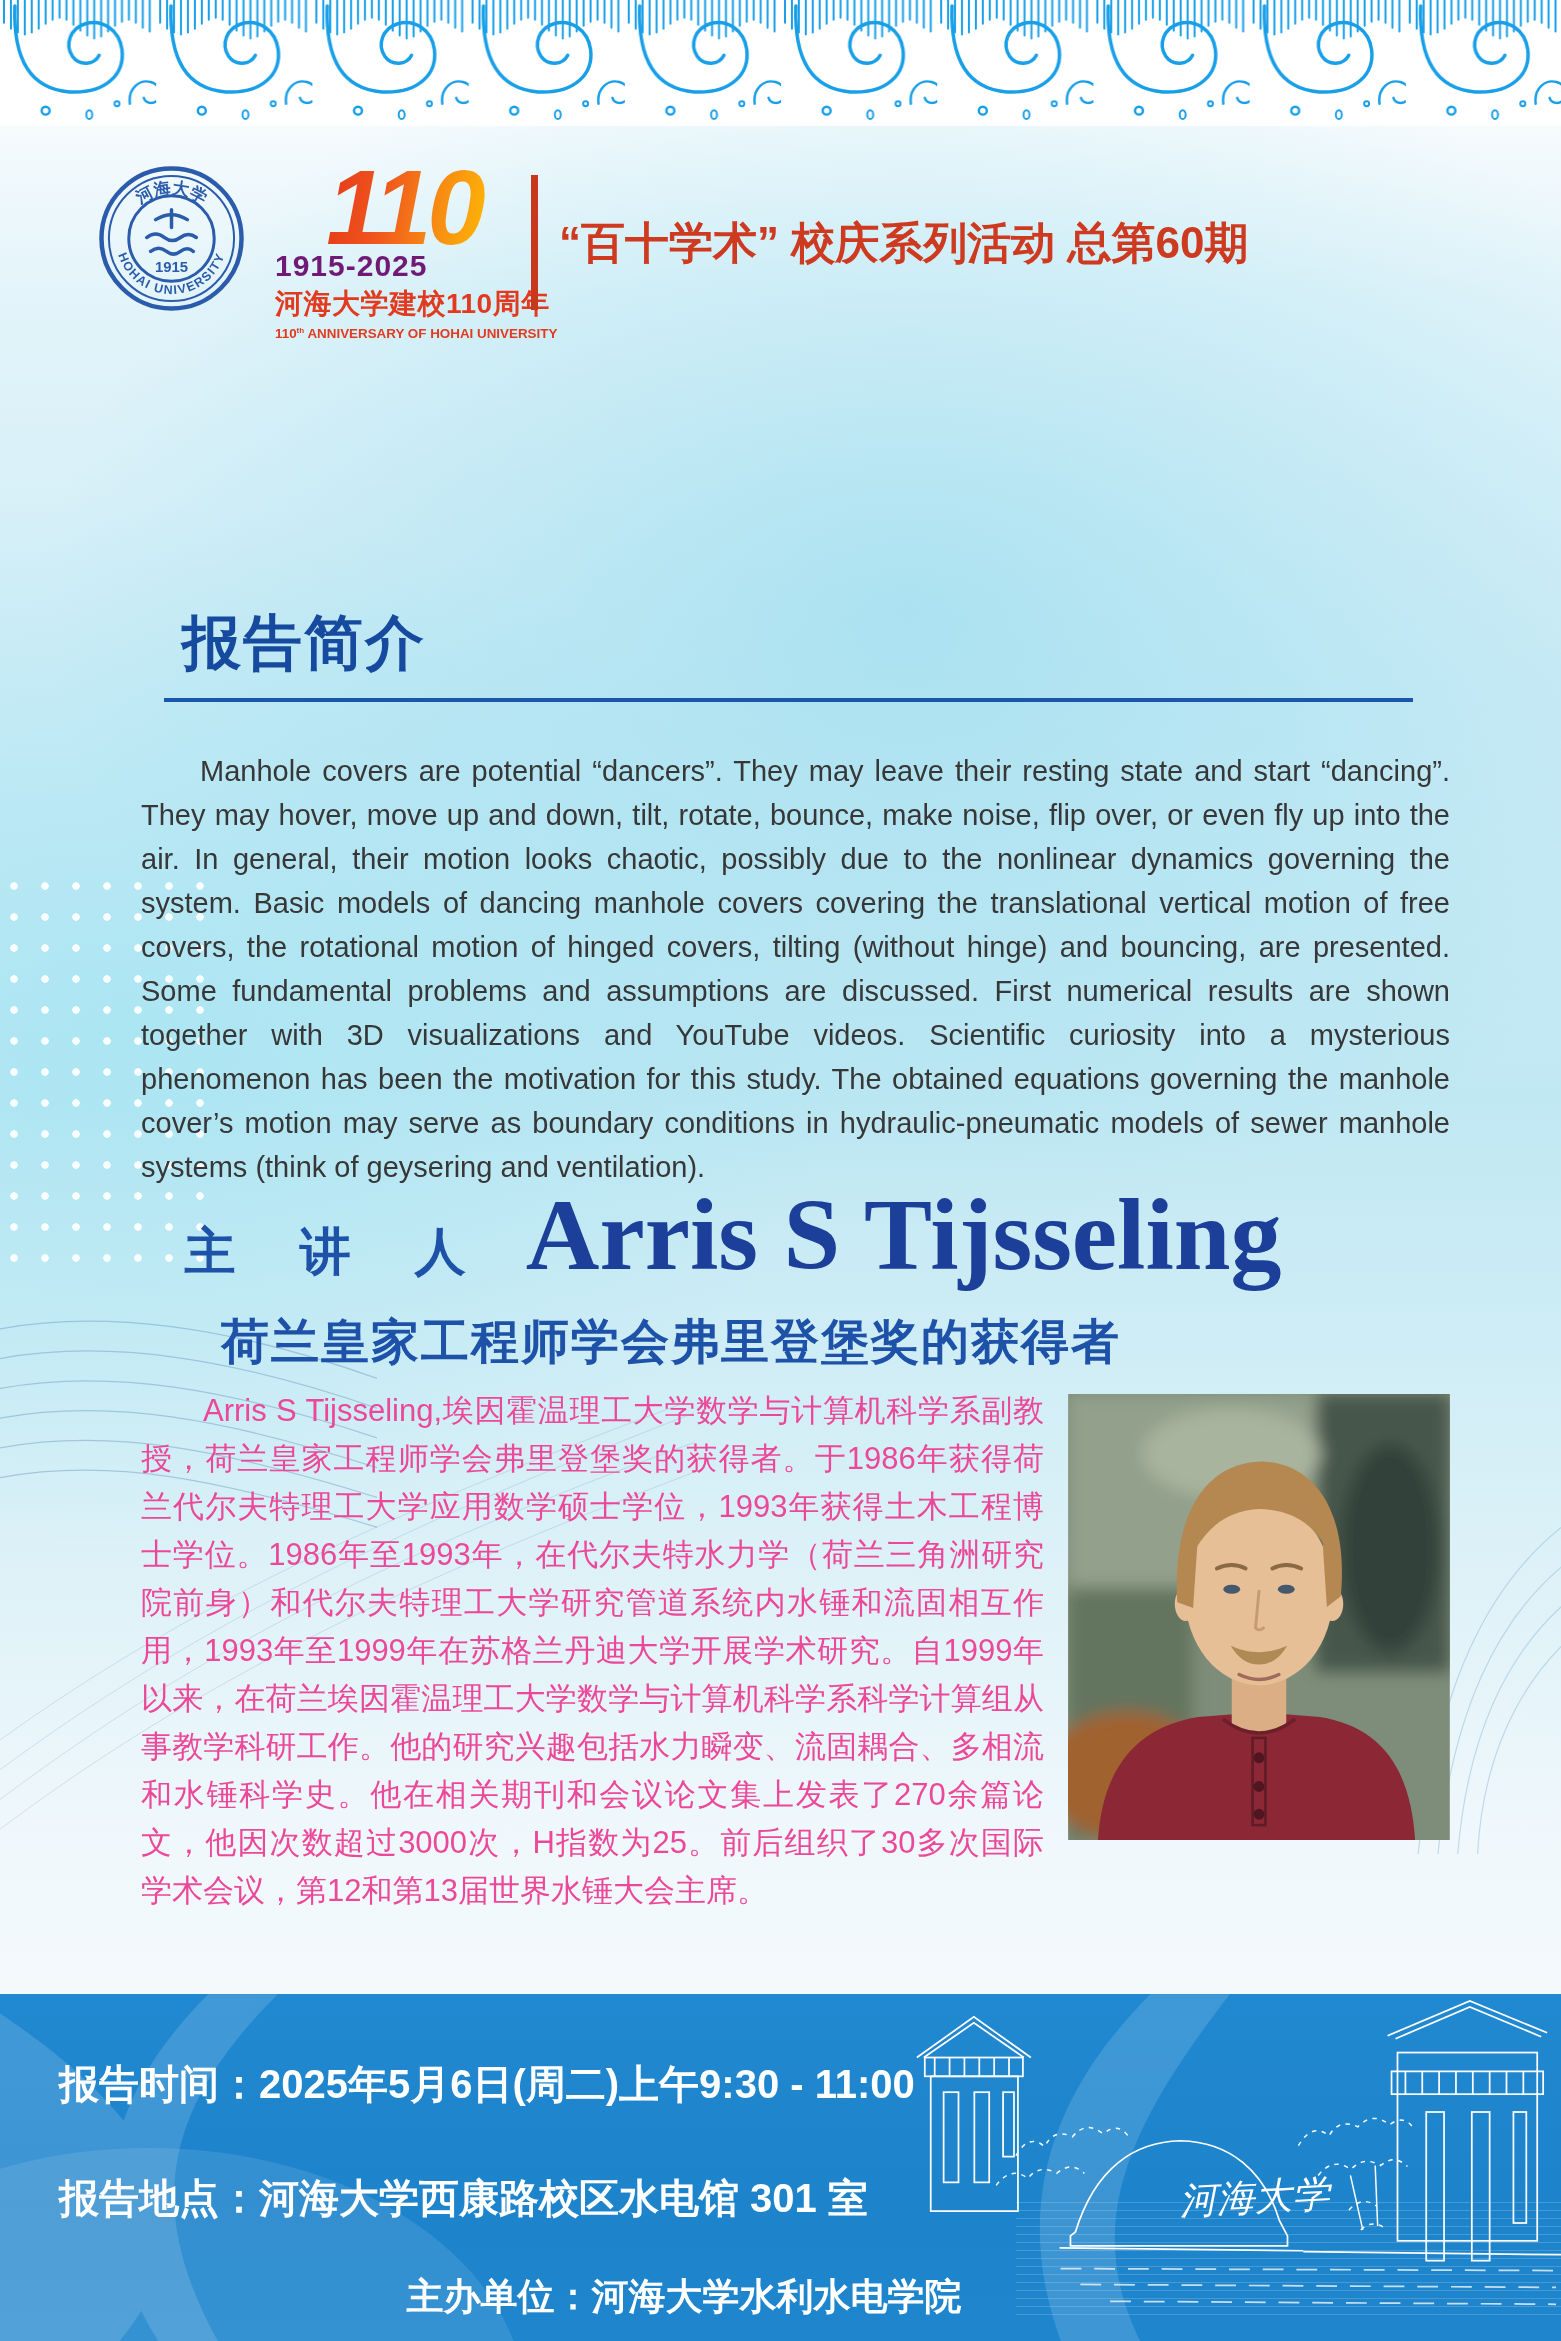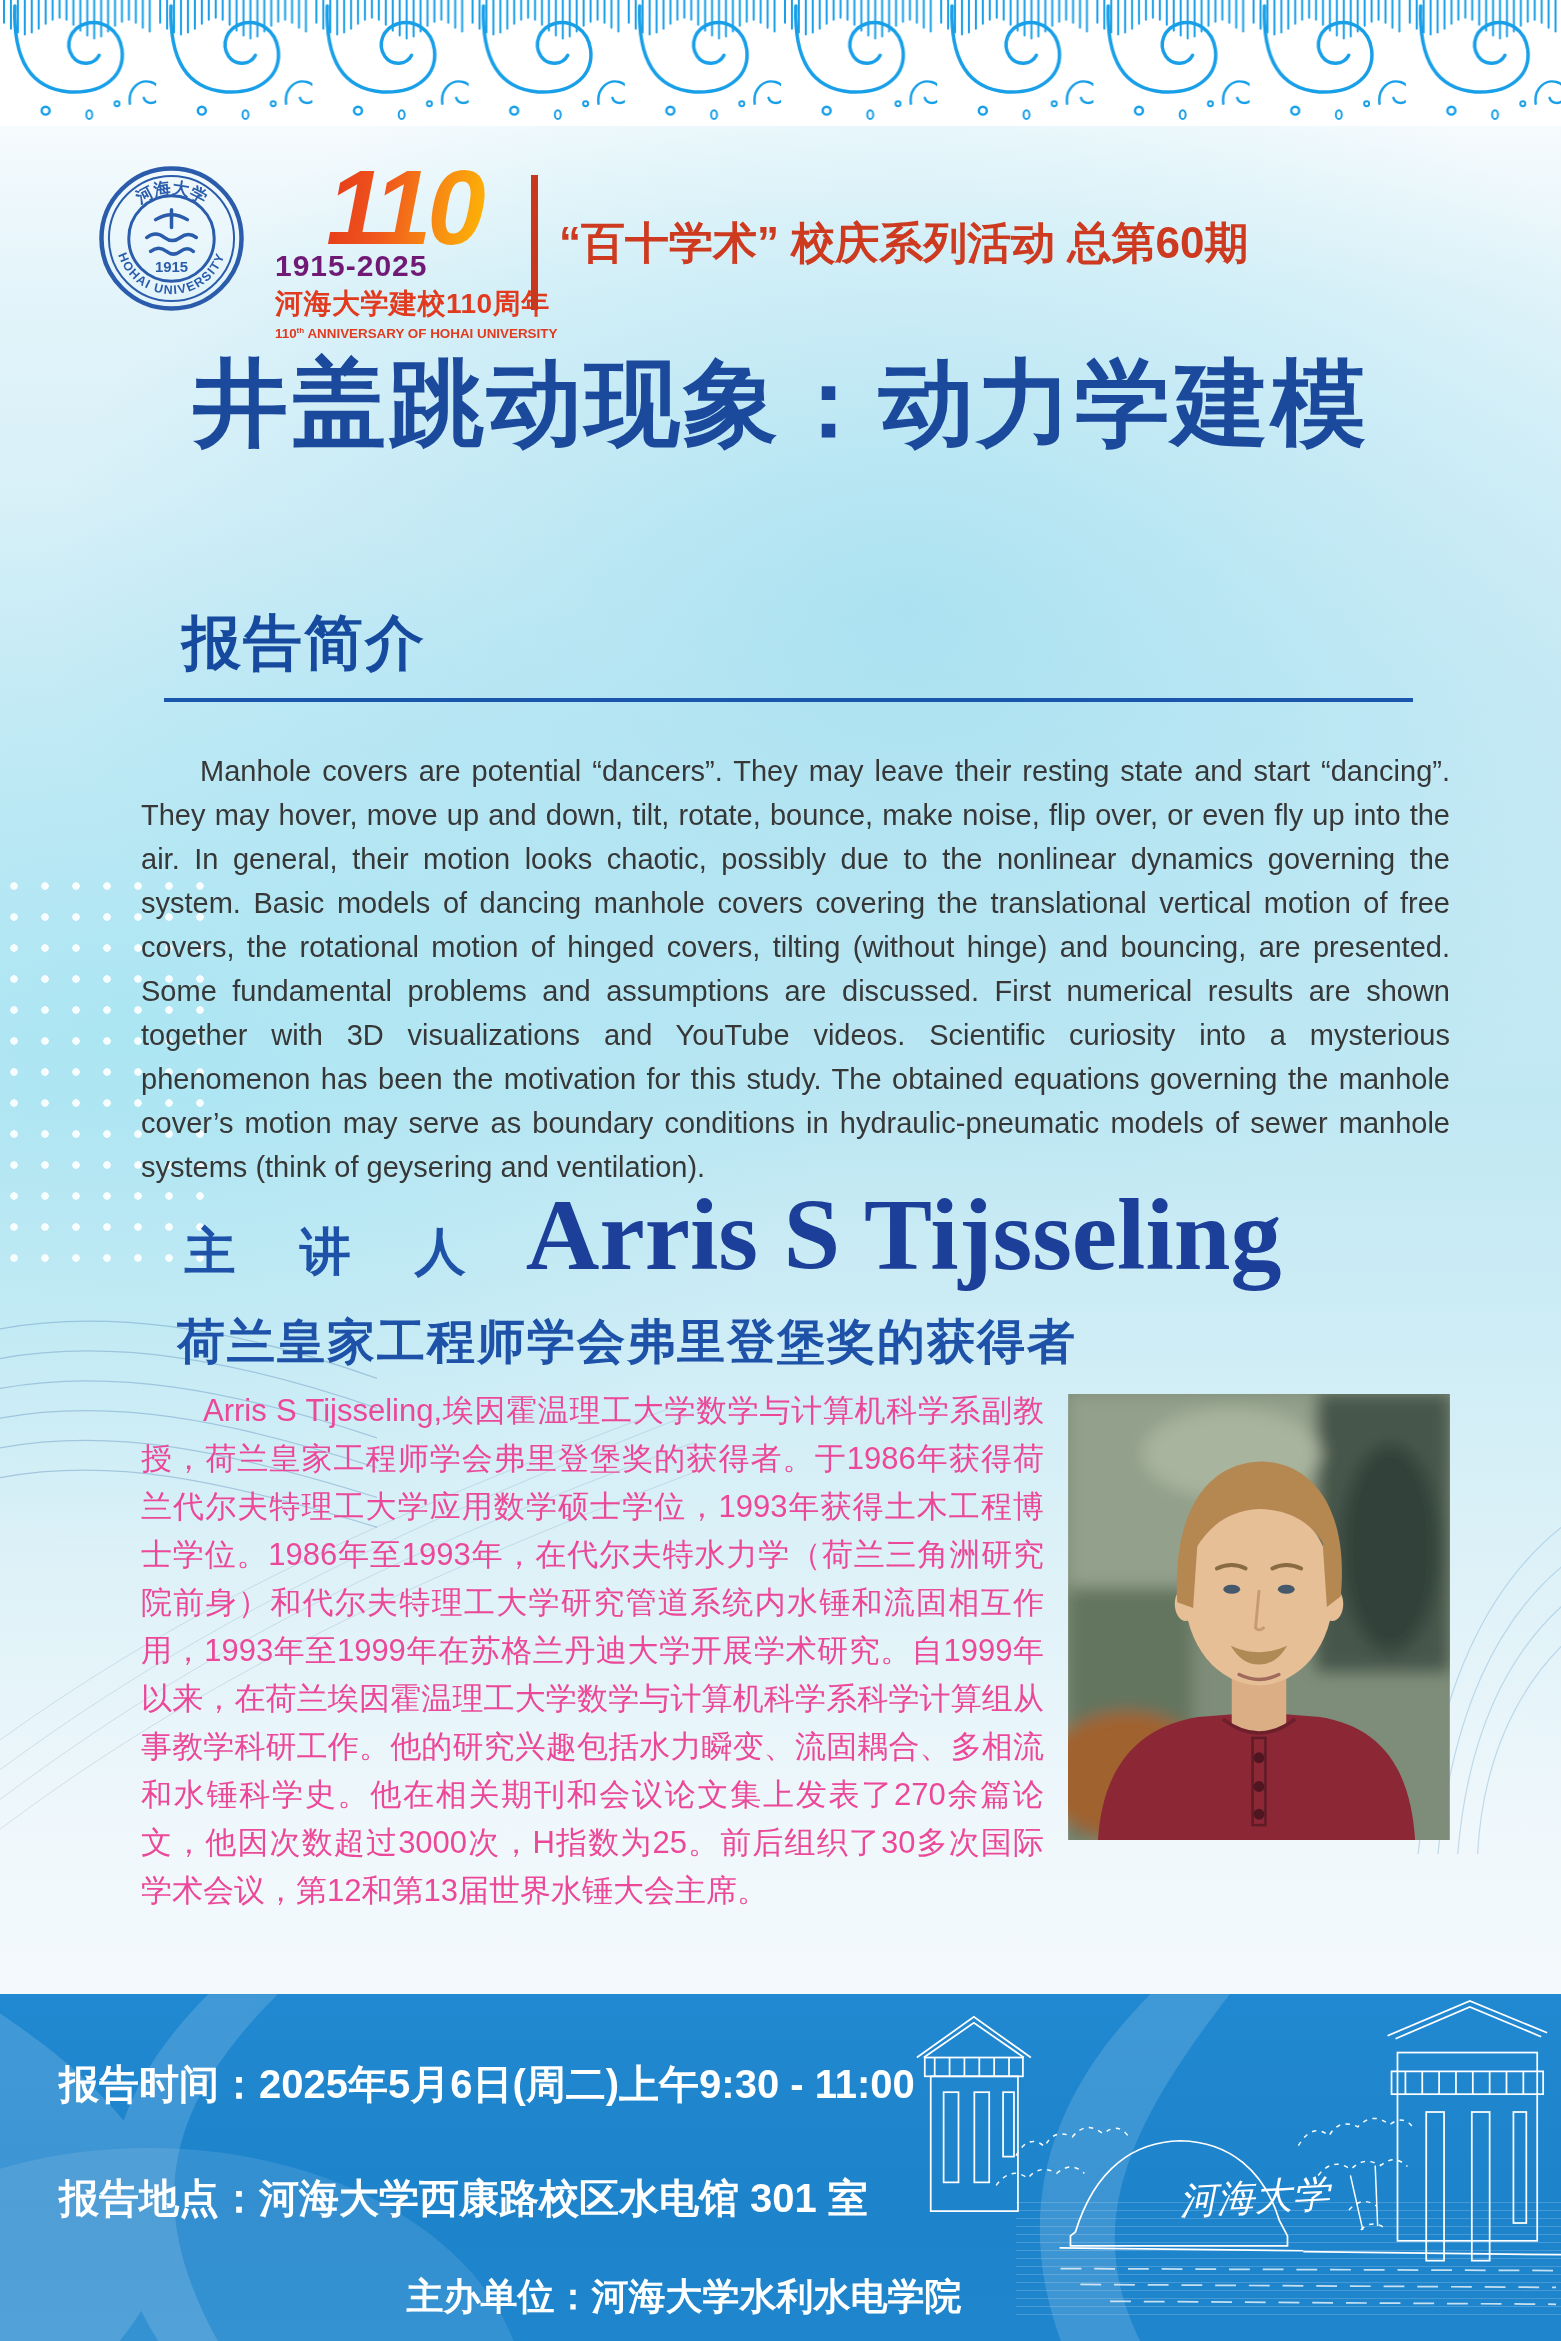--- a/index.html
+++ b/index.html
@@ -44,21 +44,21 @@
   .section-heading{position:absolute;left:182px;top:604px;font-size:59px;font-weight:900;color:#164a9e;z-index:3;letter-spacing:2px;}
   .rule{position:absolute;left:164px;top:698px;width:1249px;height:3.5px;background:#1a57ac;z-index:3;}
   .abstract{position:absolute;left:141px;top:720px;width:1309px;z-index:3;
     font-size:29px;line-height:44px;color:#373737;text-align:justify;text-indent:59px;}
 
   
   .speaker-row{position:absolute;left:0;top:1176px;width:1466px;z-index:3;display:flex;justify-content:center;align-items:baseline;gap:35px;}
   .speaker-label{font-size:51px;font-weight:700;color:#1d52a8;letter-spacing:25px;white-space:nowrap;}
   .speaker-name{font-family:"Liberation Serif",serif;font-size:102px;font-weight:700;color:#1c3f99;white-space:nowrap;}
   .honor{position:absolute;left:0;top:1310px;width:1254px;text-align:center;z-index:3;
-    font-size:48px;font-weight:900;color:#1d52a8;letter-spacing:2px;}
+    font-size:48px;font-weight:900;color:#1d52a8;letter-spacing:2px;padding-left:44px;}
 
   
   .bio-section{position:absolute;left:141px;top:1387px;width:1309px;z-index:3;}
   .photo{float:right;width:382px;height:446px;margin-left:24px;margin-bottom:4px;margin-top:7px;}
   .bio-text{margin:0;font-size:31px;line-height:48px;color:#ec4899;text-align:justify;text-indent:62px;}
 
   
   .band{position:absolute;left:0;top:1994px;width:1562px;height:348px;z-index:2;
     background:linear-gradient(180deg,#2189d1 0%,#1d83cb 60%,#1f86cd 100%);overflow:hidden;}
   .band-deco{position:absolute;left:0;top:0;}
@@ -152,21 +152,20 @@
     <div class="num110">110</div>
     <div class="years">1915-2025</div>
     <div class="line-zh">河海大学建校110周年</div>
     <div class="line-en"><span>110</span><sup>th</sup><span> ANNIVERSARY OF HOHAI UNIVERSITY</span></div>
   </div>
 
   <div class="red-bar"></div>
   <div class="series">“百十学术” 校庆系列活动 总第60期</div>
 
   <div class="main-title">
-    <div>井盖跳动现象：动力学建模</div>
   </div>
 
   <div class="section-heading">报告简介</div>
   <div class="rule"></div>
   <p class="abstract">Manhole covers are potential “dancers”. They may leave their resting state and start “dancing”. They may hover, move up and down, tilt, rotate, bounce, make noise, flip over, or even fly up into the air. In general, their motion looks chaotic, possibly due to the nonlinear dynamics governing the system. Basic models of dancing manhole covers covering the translational vertical motion of free covers, the rotational motion of hinged covers, tilting (without hinge) and bouncing, are presented. Some fundamental problems and assumptions are discussed. First numerical results are shown together with 3D visualizations and YouTube videos. Scientific curiosity into a mysterious phenomenon has been the motivation for this study. The obtained equations governing the manhole cover’s motion may serve as boundary conditions in hydraulic-pneumatic models of sewer manhole systems (think of geysering and ventilation).</p>
 
   <div class="speaker-row">
     <span class="speaker-label">主 讲 人</span>
     <span class="speaker-name">Arris S Tijsseling</span>
   </div>

